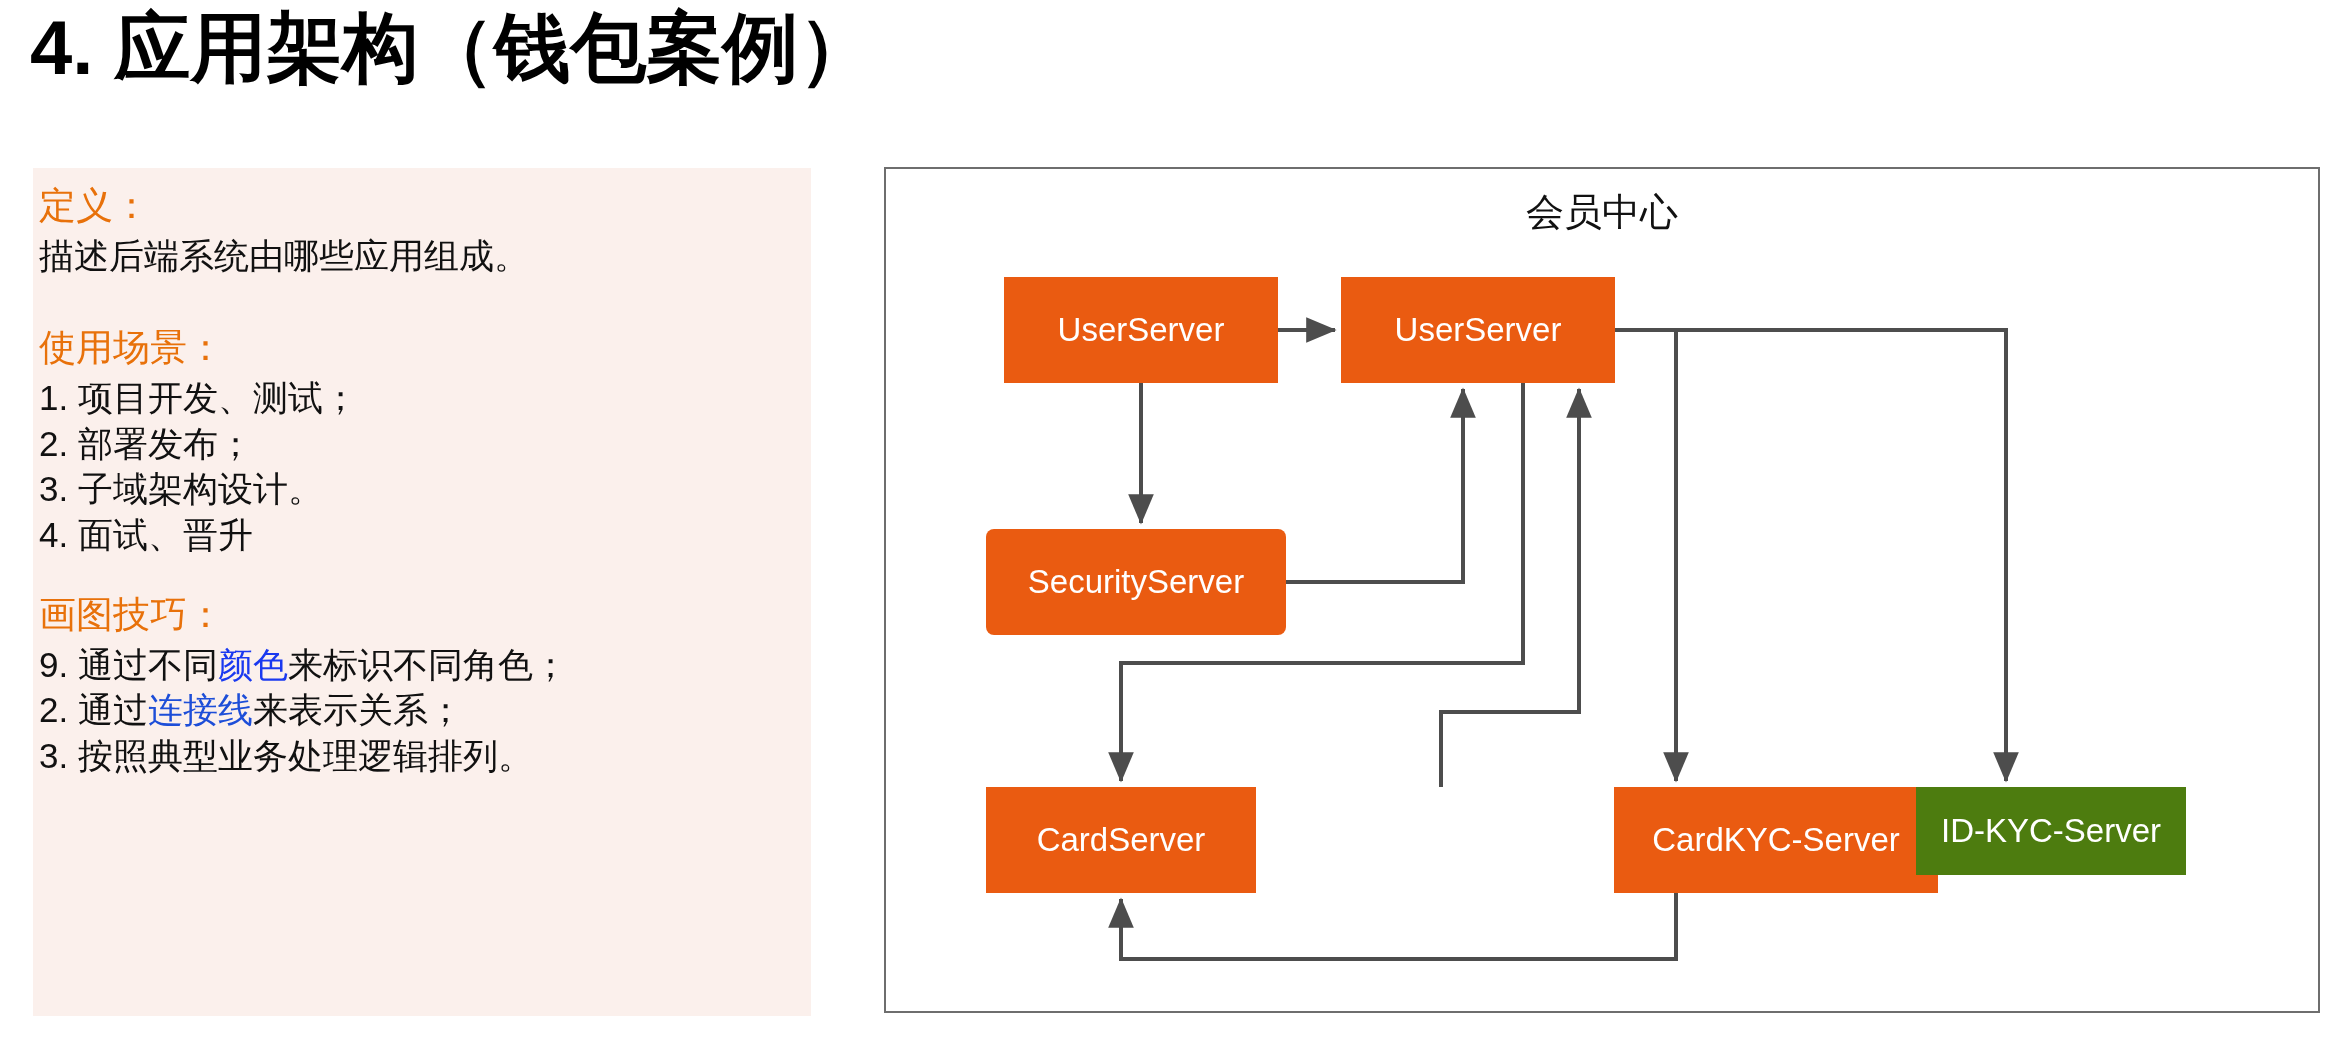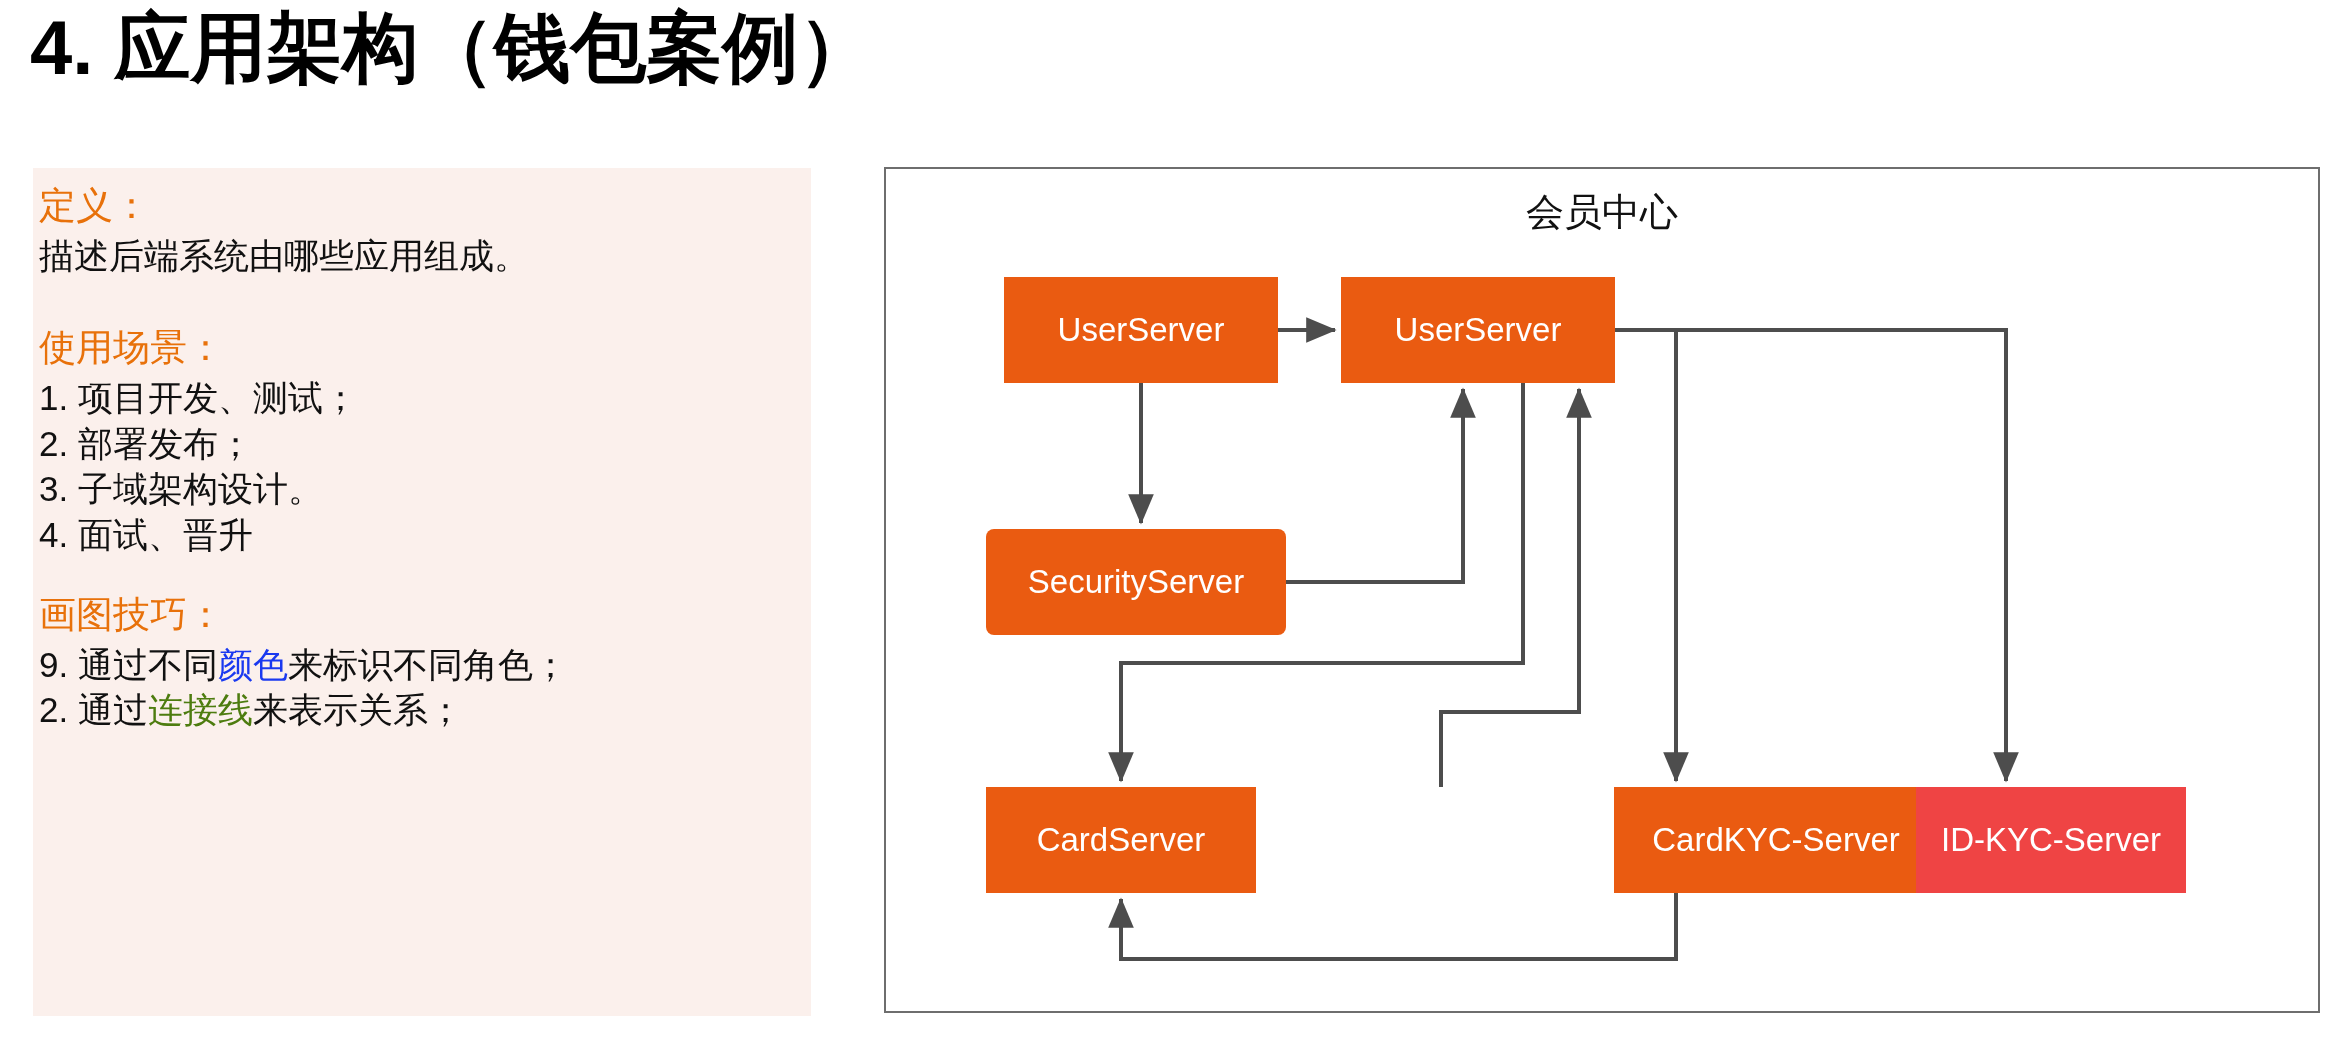--- a/index.html
+++ b/index.html
@@ -112,21 +112,22 @@
   <div class="panel-heading" style="color: rgb(232, 113, 10);">使用场景：</div>
   <div class="panel-line">1. 项目开发、测试；</div>
   <div class="panel-line">2. 部署发布；</div>
   <div class="panel-line">3. 子域架构设计。</div>
   <div class="panel-line">4. 面试、晋升</div>
 
   <div class="panel-gap-sm"></div>
 
   <div class="panel-heading" style="color: rgb(232, 113, 10);">画图技巧：</div>
   <div class="panel-line" id="tip-line-1"><span>9.  通过不同</span><span style="color: rgb(26, 57, 240);">颜色</span><span>来标识不同角色；</span></div>
-  <div class="panel-line" id="tip-line-2"><span>2.  通过</span><span style="color: #4d7c0f;">连接线</span><span>来表示关系；</span></div>
+  <div class="panel-line" id="tip-line-2"><span>2.  通过</span><span style="color: #1d4ed8;">连接线</span><span>来表示关系；</span></div>
+  <div class="panel-line" id="tip-line-3"><span>3.  按照典型业务处理逻辑排列。</span></div>
 </div>
 
 <div id="diagram-frame" style="border-color: rgb(110, 110, 110);">
 
   <div id="diagram-title">会员中心</div>
 
   <svg id="diagram-svg" viewBox="0 0 1432 842" preserveAspectRatio="none">
     <defs>
       <marker id="arw" markerWidth="9" markerHeight="9" refX="7.2" refY="3.2" orient="auto" markerUnits="strokeWidth">
         <path d="M0,0 L7.6,3.2 L0,6.4 z" fill="#4D4D4D"></path>
@@ -150,14 +151,14 @@
 
       <path d="M790,724 L790,790 L235,790 L235,730" marker-end="url(#arw)"></path>
     </g>
   </svg>
 
   <div class="node-box" id="node-login" style="left: 118px; top: 108px; width: 274px; height: 106px; background: rgb(234, 91, 17); color: rgb(255, 255, 255);">UserServer</div>
   <div class="node-box" id="node-user" style="left: 455px; top: 108px; width: 274px; height: 106px; background: rgb(234, 91, 17); color: rgb(255, 255, 255);">UserServer</div>
   <div class="node-box" id="node-security" style="left: 100px; top: 360px; width: 300px; height: 106px; background: rgb(234, 91, 17); color: rgb(255, 255, 255); border-radius: 8px;">SecurityServer</div>
   <div class="node-box" id="node-card" style="left: 100px; top: 618px; width: 270px; height: 106px; background: rgb(234, 91, 17); color: rgb(255, 255, 255);">CardServer</div>
   <div class="node-box" id="node-cardkyc" style="left: 728px; top: 618px; width: 324px; height: 106px; background: rgb(234, 91, 17); color: rgb(255, 255, 255);">CardKYC-Server</div>
-  <div class="node-box" id="node-idkyc" style="left: 1030px; top: 618px; width: 270px; height: 106px; background: #ef4444; color: rgb(255, 255, 255);">ID-KYC-Server</div>
+  <div class="node-box" id="node-idkyc" style="left: 1030px; top: 618px; width: 270px; height: 88px; background: #4d7c0f; color: rgb(255, 255, 255);">ID-KYC-Server</div>
 </div>
 
 </body></html>

